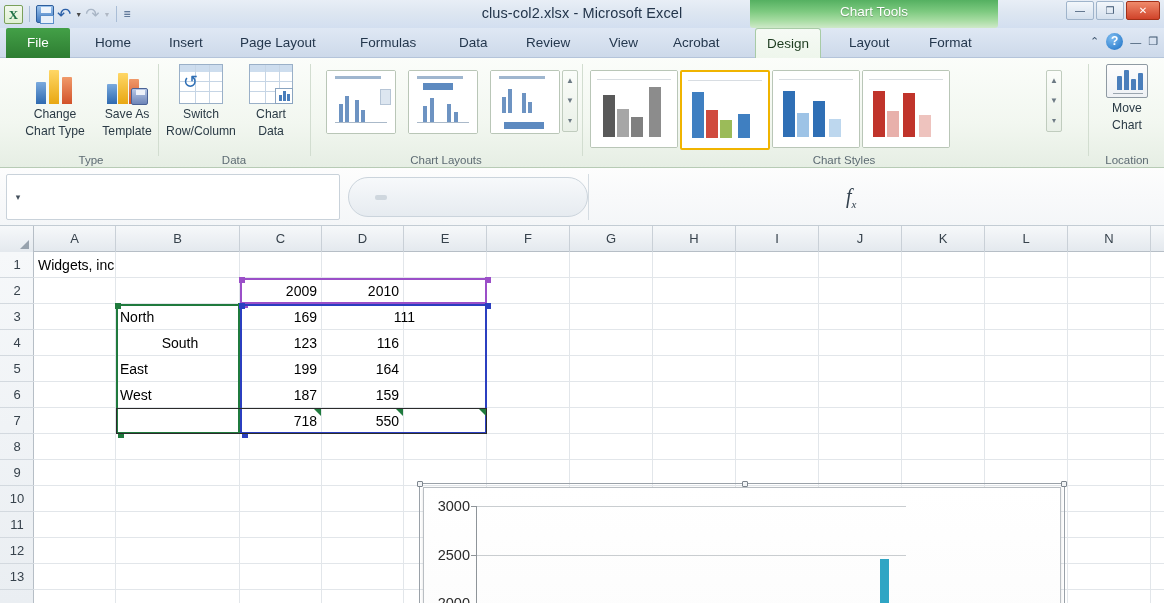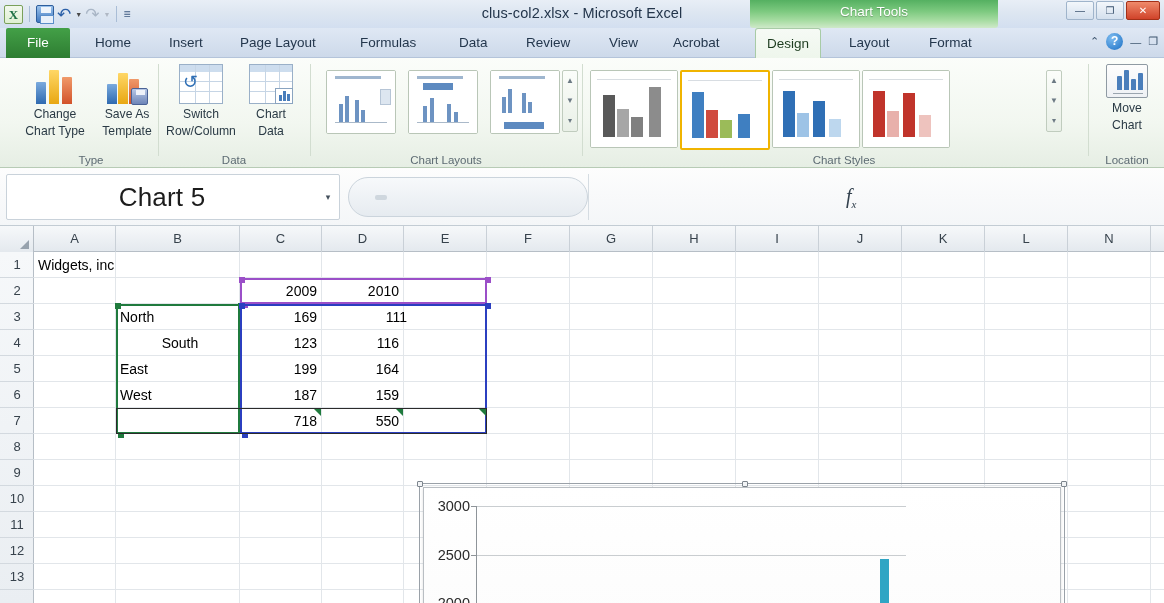--- a/index.html
+++ b/index.html
@@ -425,21 +425,20 @@
         </div>
         <div class="lbl">Move</div>
         <div class="lbl">Chart</div>
       </div>
       <div class="grp-label">Location</div>
     </div>
   </div>
 
   <div class="fbar">
     <div class="namebox">
-      <div class="nv">Chart 5</div>
       <div class="nd">▾</div>
     </div>
     <div class="fx-wrap">
       <div class="fx-pill">
           <span class="dot"></span>
         </div>
       <span class="fx-sym">f<sub>x</sub></span>
     </div>
     <div class="fbar-rule"></div>
   </div>
@@ -501,21 +500,21 @@
         <div class="gl-h" style="top: 233px;"></div>
         <div class="gl-h" style="top: 259px;"></div>
         <div class="gl-h" style="top: 285px;"></div>
         <div class="gl-h" style="top: 311px;"></div>
         <div class="gl-h" style="top: 337px;"></div>
         <div class="cell pad" style="left: 0px; top: 0px; width: 82px; height: 26px;">Widgets, inc</div>
         <div class="cell right padr" style="left: 206px; top: 26px; width: 82px; height: 16px;">2009</div>
         <div class="cell right padr" style="left: 288px; top: 26px; width: 82px; height: 26px;">2010</div>
         <div class="cell pad" style="left: 82px; top: 52px; width: 124px; height: 26px;">North</div>
         <div class="cell right padr" style="left: 206px; top: 52px; width: 82px; height: 26px;">169</div>
-        <div class="cell right padr" style="left: 296px; top: 52px; width: 82px; height: 26px;">111</div>
+        <div class="cell right padr" style="left: 304px; top: 52px; width: 82px; height: 26px;">111</div>
         <div class="cell pad" style="left: 82px; top: 78px; width: 124px; height: 26px; text-align: center;">South</div>
         <div class="cell right padr" style="left: 206px; top: 78px; width: 82px; height: 26px;">123</div>
         <div class="cell right padr" style="left: 288px; top: 78px; width: 82px; height: 26px;">116</div>
         <div class="cell pad" style="left: 82px; top: 104px; width: 124px; height: 26px;">East</div>
         <div class="cell right padr" style="left: 206px; top: 104px; width: 82px; height: 26px;">199</div>
         <div class="cell right padr" style="left: 288px; top: 104px; width: 82px; height: 26px;">164</div>
         <div class="cell pad" style="left: 82px; top: 130px; width: 124px; height: 26px;">West</div>
         <div class="cell right padr" style="left: 206px; top: 130px; width: 82px; height: 26px;">187</div>
         <div class="cell right padr" style="left: 288px; top: 130px; width: 82px; height: 26px;">159</div>
         <div class="cell right padr" style="left: 206px; top: 156px; width: 82px; height: 26px;">718</div>

